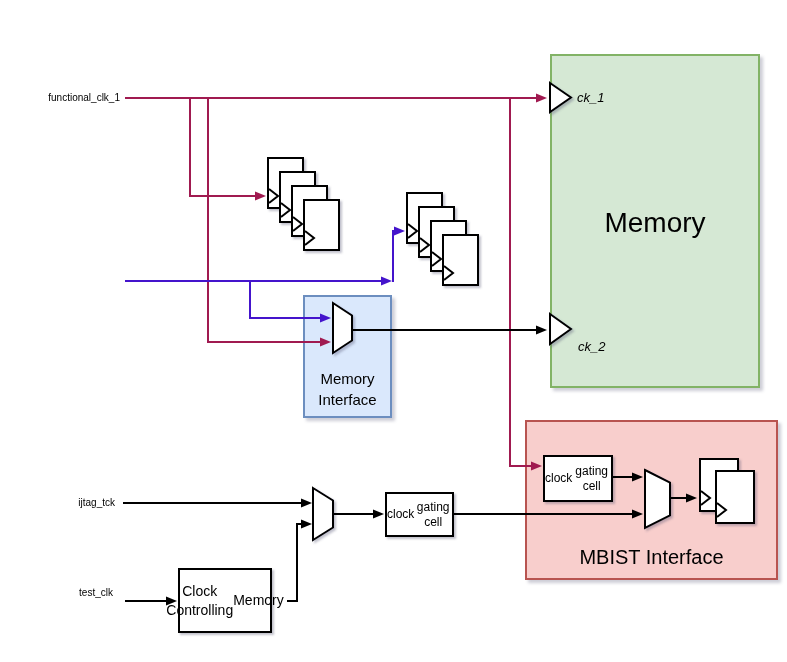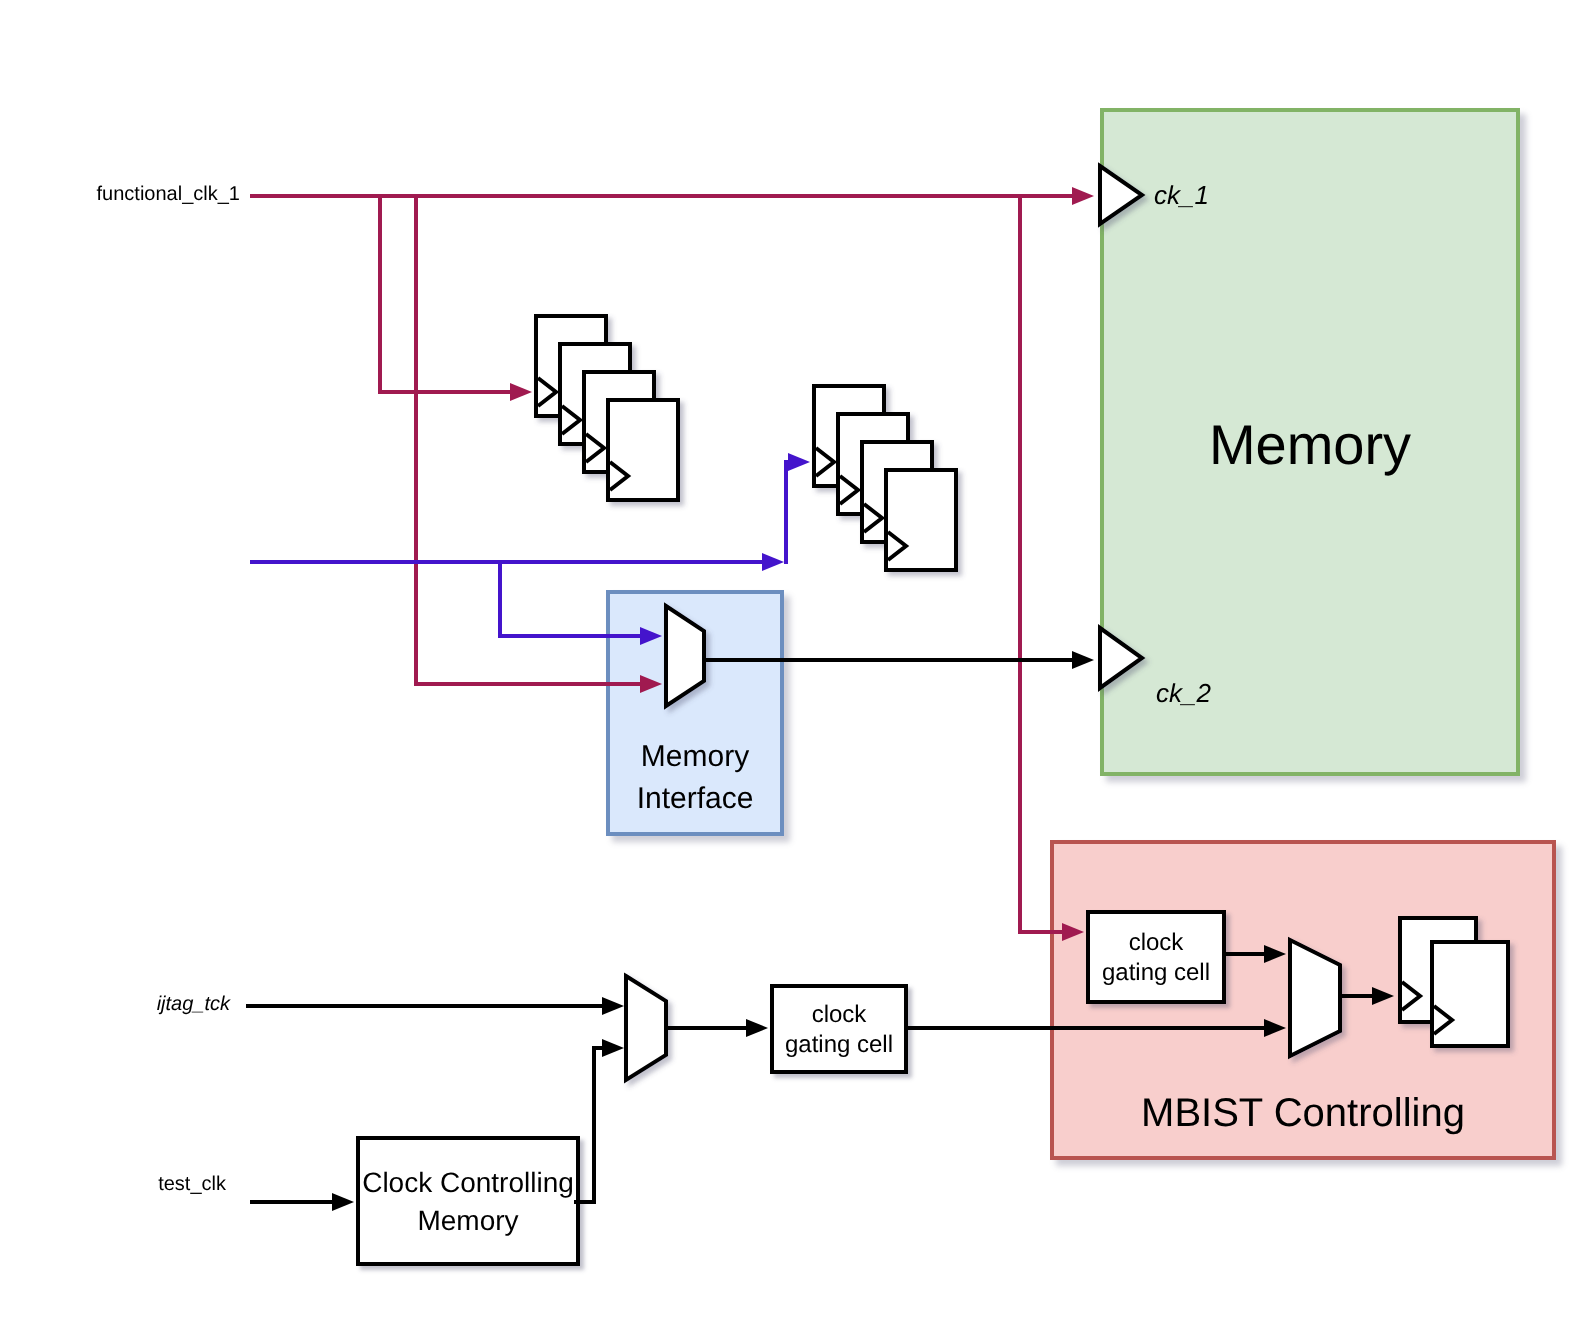--- a/index.html
+++ b/index.html
@@ -42,27 +42,27 @@
     position: absolute; left: 0; bottom: 9px; width: 100%;
     text-align: center; font-size: 20px; line-height: 24px;
   }
   
   .wbox {
     position: absolute;
     box-sizing: border-box;
     background: #ffffff;
     border: 2px solid #000000;
     box-shadow: 2px 2px 2px rgba(80,80,110,0.35);
-    display: flex; flex-direction: column;
+    display: flex; flex-direction: row;
     align-items: center; justify-content: center;
     text-align: center;
   }
   #cgc-mbist { left: 543px; top: 455px; width: 70px; height: 47px; font-size: 12px; line-height: 15px; }
   #cgc-mid   { left: 385px; top: 492px; width: 69px; height: 45px; font-size: 12px; line-height: 15px; }
-  #ccl       { left: 178px; top: 568px; width: 112px; height: 65px; font-size: 14px; line-height: 19px; }
+  #ccl       { left: 178px; top: 568px; width: 94px; height: 65px; font-size: 14px; line-height: 19px; }
   
   .sig {
     position: absolute;
     font-size: 10px; line-height: 18px;
     text-align: right;
     white-space: nowrap;
   }
   
   .portlabel {
     position: absolute;
@@ -88,40 +88,40 @@
   </div>
 
   <div id="memory-interface-block" class="block">
     <div id="memory-interface-title">
       <div>Memory</div>
       <div>Interface</div>
     </div>
   </div>
 
   <div id="mbist-block" class="block">
-    <div id="mbist-title">MBIST Controlling</div>
+    <div id="mbist-title">MBIST Interface</div>
   </div>
 
   <div id="cgc-mbist" class="wbox">
     <div>clock</div>
     <div>gating cell</div>
   </div>
 
   <div id="cgc-mid" class="wbox">
     <div>clock</div>
     <div>gating cell</div>
   </div>
 
   <div id="ccl" class="wbox">
     <div>Clock Controlling</div>
     <div>Memory</div>
   </div>
 
   <div class="sig" style="left:0; top:89px;  width:120px;">functional_clk_1</div>
-  <div class="sig" style="left:0; top:494px; width:115px;font-style:italic;">ijtag_tck</div>
+  <div class="sig" style="left:0; top:494px; width:115px;">ijtag_tck</div>
   <div class="sig" style="left:0; top:584px; width:113px;">test_clk</div>
 
   <div class="portlabel" style="left:577px; top:90px;">ck_1</div>
   <div class="portlabel" style="left:578px; top:339px;">ck_2</div>
 
   <svg id="wires-svg" width="787" height="662" viewBox="0 0 787 662">
     <defs>
       <filter id="ds" x="-20%" y="-20%" width="150%" height="150%">
         <feDropShadow dx="2" dy="2" stdDeviation="1.2" flood-color="#50506e" flood-opacity="0.35"></feDropShadow>
       </filter>

